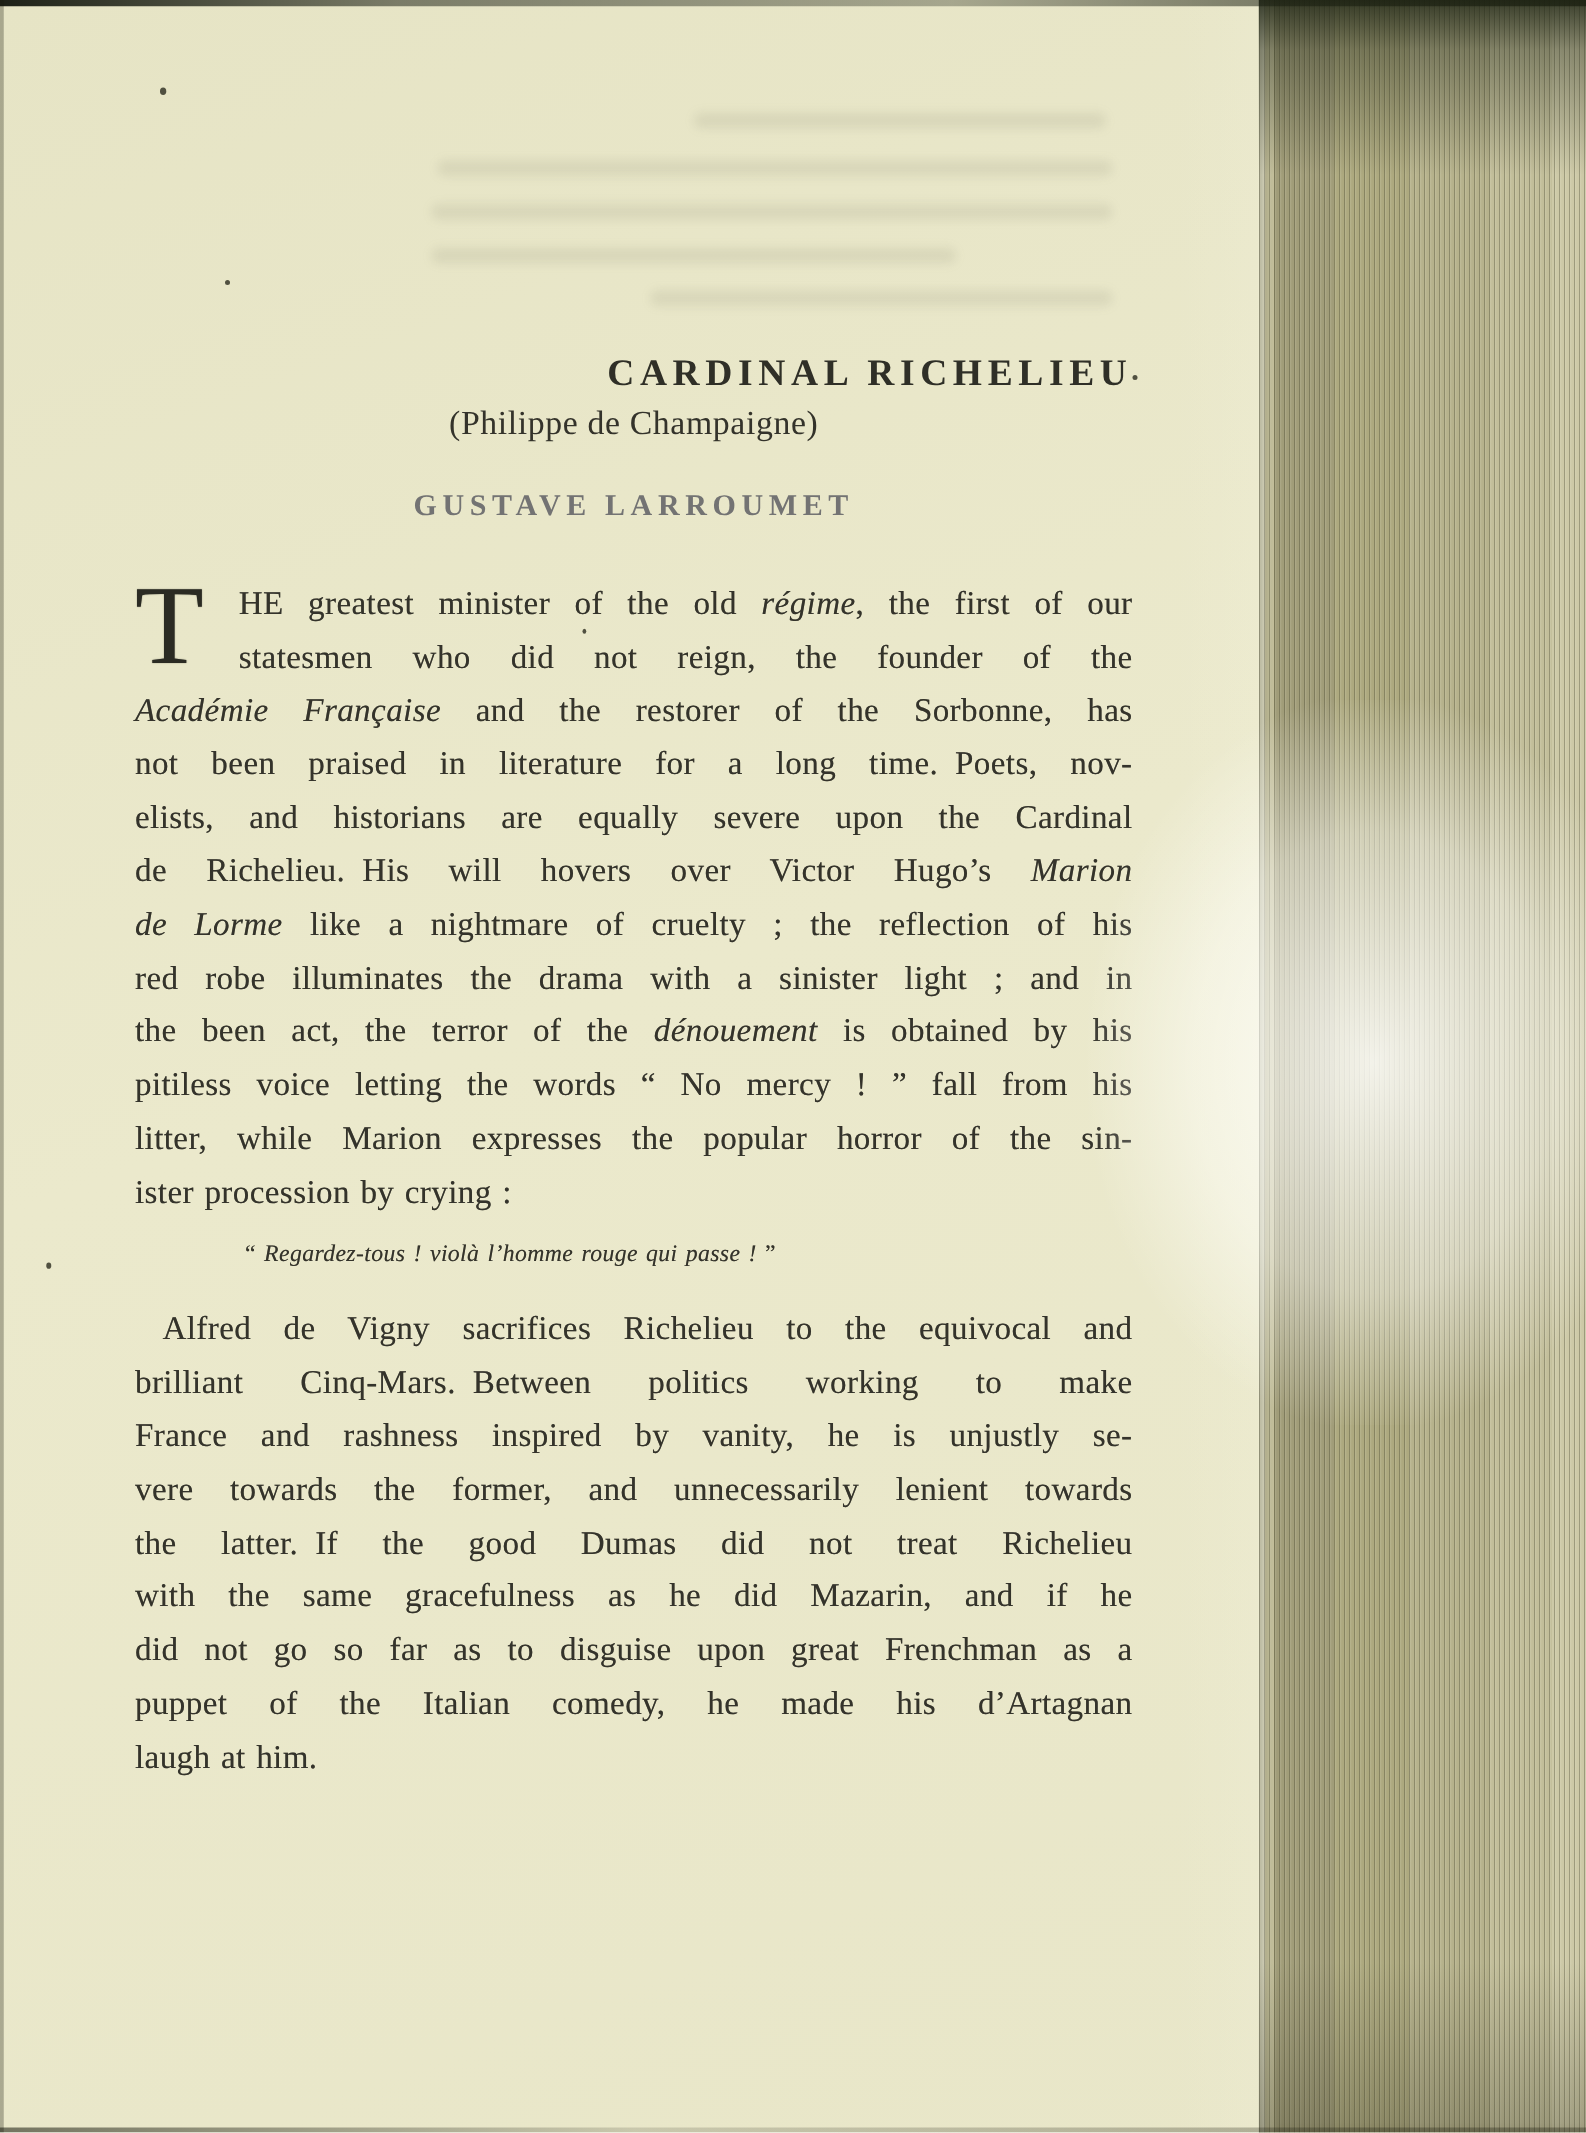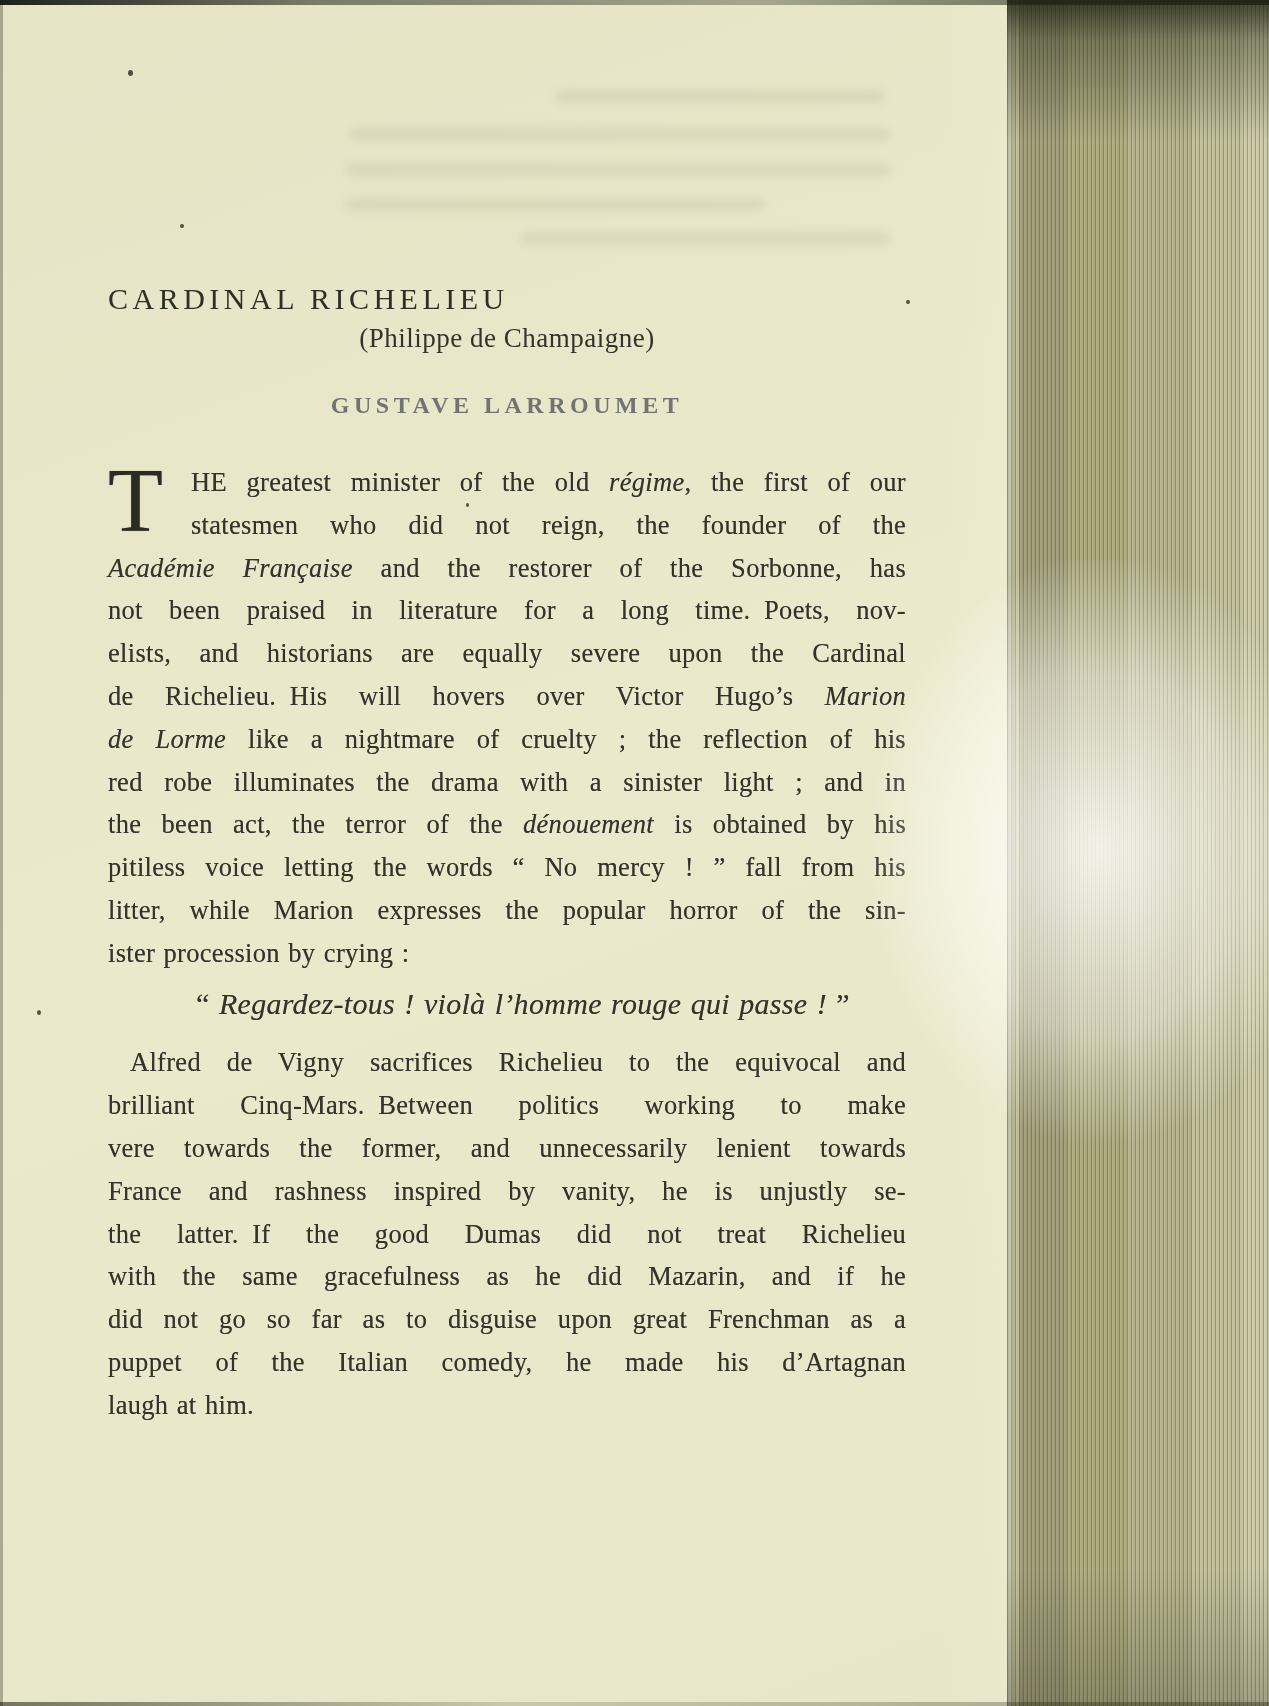--- a/index.html
+++ b/index.html
@@ -5,21 +5,21 @@
   html,body{margin:0;padding:0;}
   body{
     width:1269px;height:1706px;position:relative;overflow:hidden;
     background:
       linear-gradient(90deg, rgba(0,0,0,0) 0 74%, rgba(252,252,238,0.30) 88%, rgba(240,238,214,0.15) 100%),
       linear-gradient(160deg,#e6e4c5 0%,#ebe9cc 45%,#e8e6c8 100%);
     font-family:"Liberation Serif","DejaVu Serif",serif;
   }
   .content{position:absolute;left:108px;top:0;width:798px;z-index:2;}
   .title{
-    margin-top:282px;text-align:left;font-size:30px;font-weight:normal;
+    margin-top:282px;text-align:right;font-size:30px;font-weight:bold;
     letter-spacing:4.5px;color:#2f2f27;
   }
   .subtitle{
     text-align:center;font-size:27px;margin-top:7px;
     letter-spacing:0.5px;color:#34332b;
   }
   .author{
     text-align:center;font-size:24px;font-weight:bold;letter-spacing:4.5px;
     margin-top:38px;color:#737373;
   }
@@ -33,21 +33,21 @@
   }
   .line.last{text-align-last:left;}
   .line.indent{padding-left:22px;}
   .it{font-style:italic;margin-top:20px;}
   .dropcap{
     float:left;font-size:90px;line-height:76px;height:80px;
     padding:2px 28px 0 0;color:#2b2b23;
     text-shadow:0 0 1px rgba(40,40,30,0.6);
   }
   .quote{margin:14px 0 16px 88px;}
-  .quote .line{font-size:30px;}
+  .quote .line{font-size:19px;}
 
   .edge-strip{
     position:absolute;top:0;right:0;width:262px;height:1706px;z-index:3;
     background:
       repeating-linear-gradient(90deg,
         rgba(55,55,35,0.32) 0px, rgba(55,55,35,0.32) 1px,
         rgba(255,255,240,0.14) 1px, rgba(0,0,0,0) 2.5px, rgba(0,0,0,0) 4px),
       linear-gradient(90deg,
         #f2f0d8 0px,#f2f0d8 5px,
         #c6c29e 5px,#c6c29e 12px,
@@ -122,22 +122,22 @@
           <div class="line"><span>pitiless voice letting the words “ No mercy ! ” fall from his</span></div>
           <div class="line"><span>litter, while Marion expresses the popular horror of the sin-</span></div>
           <div class="line last"><span>ister procession by crying :</span></div>
         </div>
         <div class="para quote">
           <div class="line last"><span>“ </span><span class="it">Regardez-tous ! violà l’homme rouge qui passe !</span><span> ”</span></div>
         </div>
         <div class="para">
           <div class="line indent"><span>Alfred de Vigny sacrifices Richelieu to the equivocal and</span></div>
           <div class="line"><span>brilliant Cinq-Mars. Between politics working to make</span></div>
+          <div class="line"><span>France and rashness inspired by vanity, he is unjustly se-</span></div>
           <div class="line"><span>vere towards the former, and unnecessarily lenient towards</span></div>
-          <div class="line"><span>France and rashness inspired by vanity, he is unjustly se-</span></div>
           <div class="line"><span>the latter. If the good Dumas did not treat Richelieu</span></div>
           <div class="line"><span>with the same gracefulness as he did Mazarin, and if he</span></div>
           <div class="line"><span>did not go so far as to disguise upon great Frenchman as a</span></div>
           <div class="line"><span>puppet of the Italian comedy, he made his d’Artagnan</span></div>
           <div class="line last"><span>laugh at him.</span></div>
         </div>
       </div>
   </div>
 
   <div class="speck" style="left:128px;top:70px;width:5px;height:6px;"></div>

